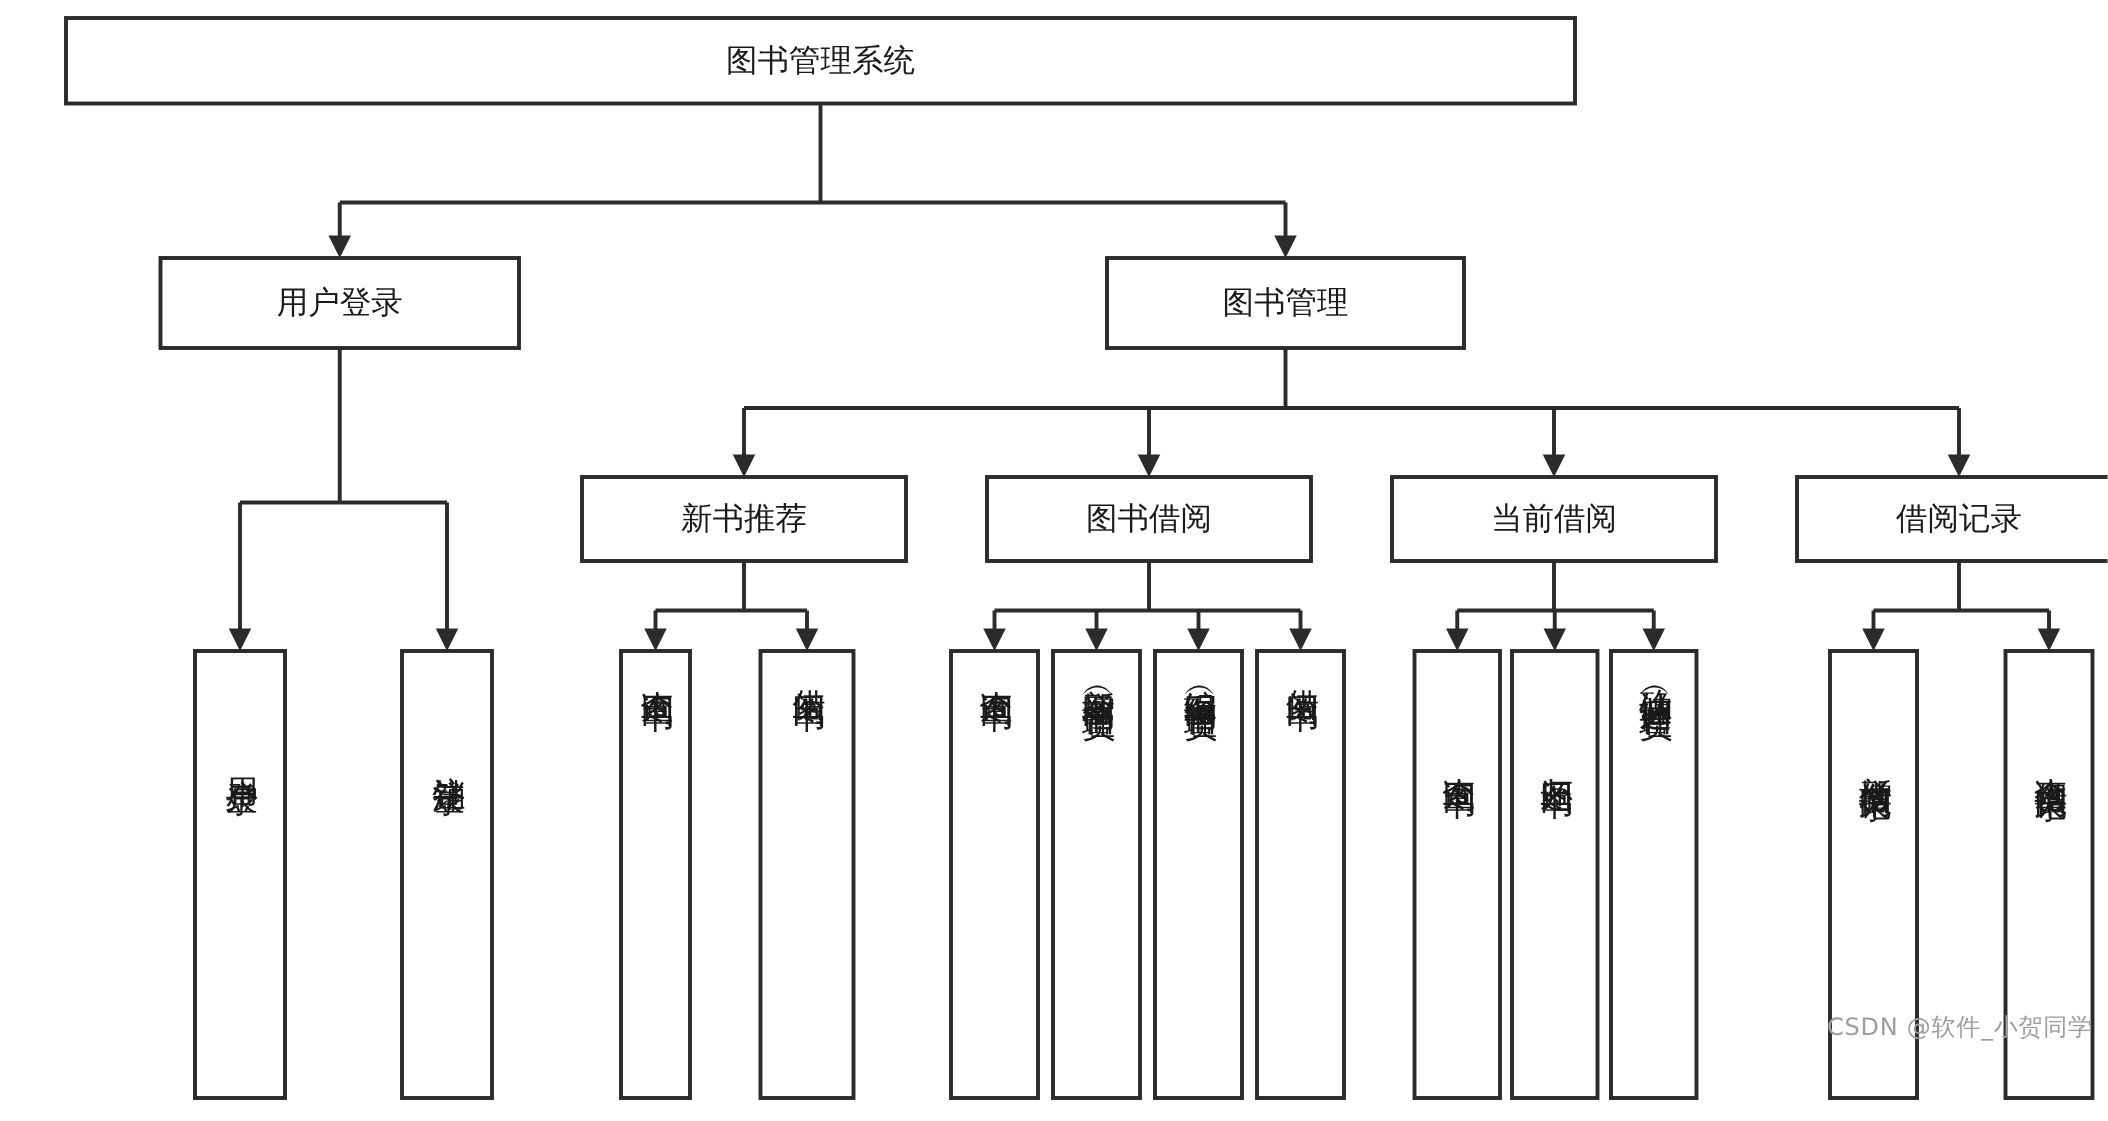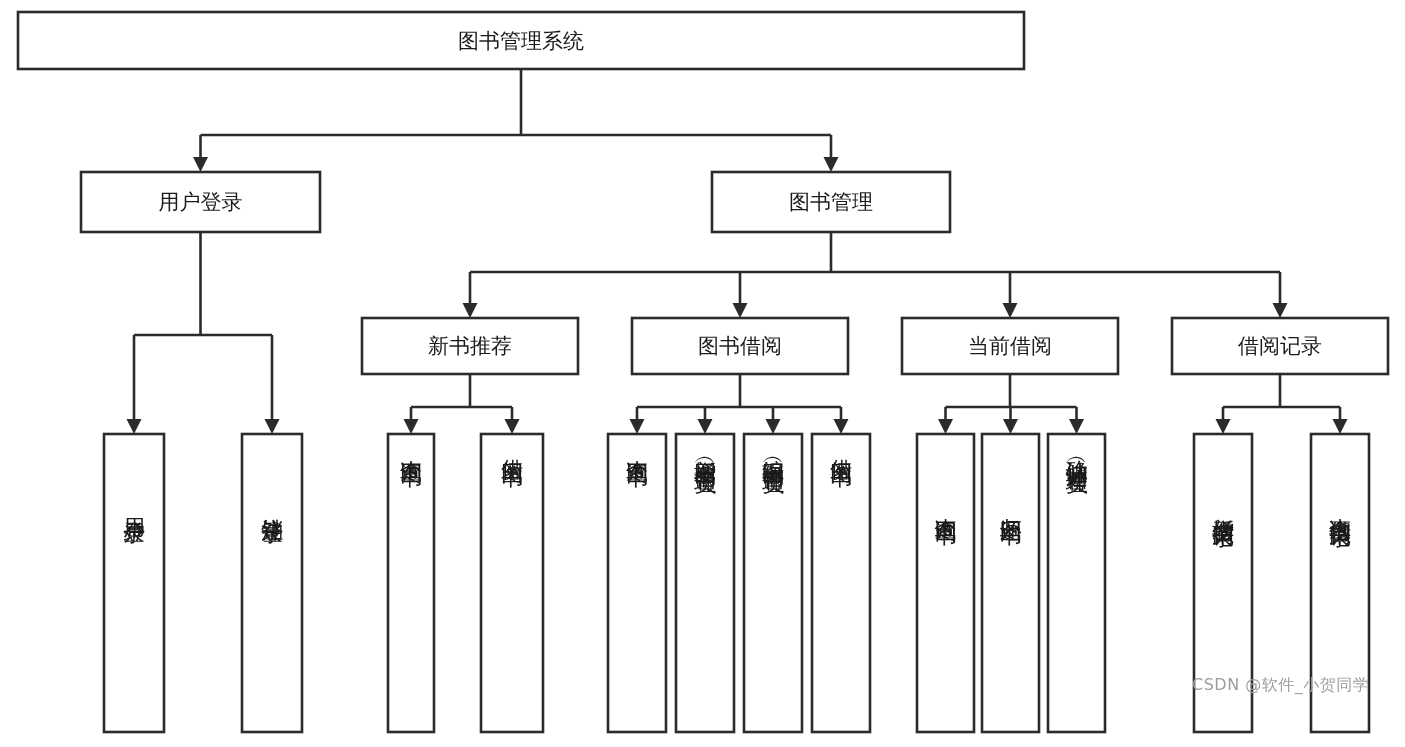--- a/index.html
+++ b/index.html
@@ -12,20 +12,21 @@
     width: 1405px;
     height: 747px;
     overflow: hidden;
     font-family: "DejaVu Sans", "Liberation Sans", sans-serif;
   }
   #diagram-root {
     position: relative;
     width: 1146px;
     height: 747px;
     background: #ffffff;
+    margin-left: 26px;
   }
   svg.diagram-canvas {
     position: absolute;
     top: 0;
     left: 0;
     width: 1405px;
     height: 747px;
     display: block;
   }
   .node-box {

